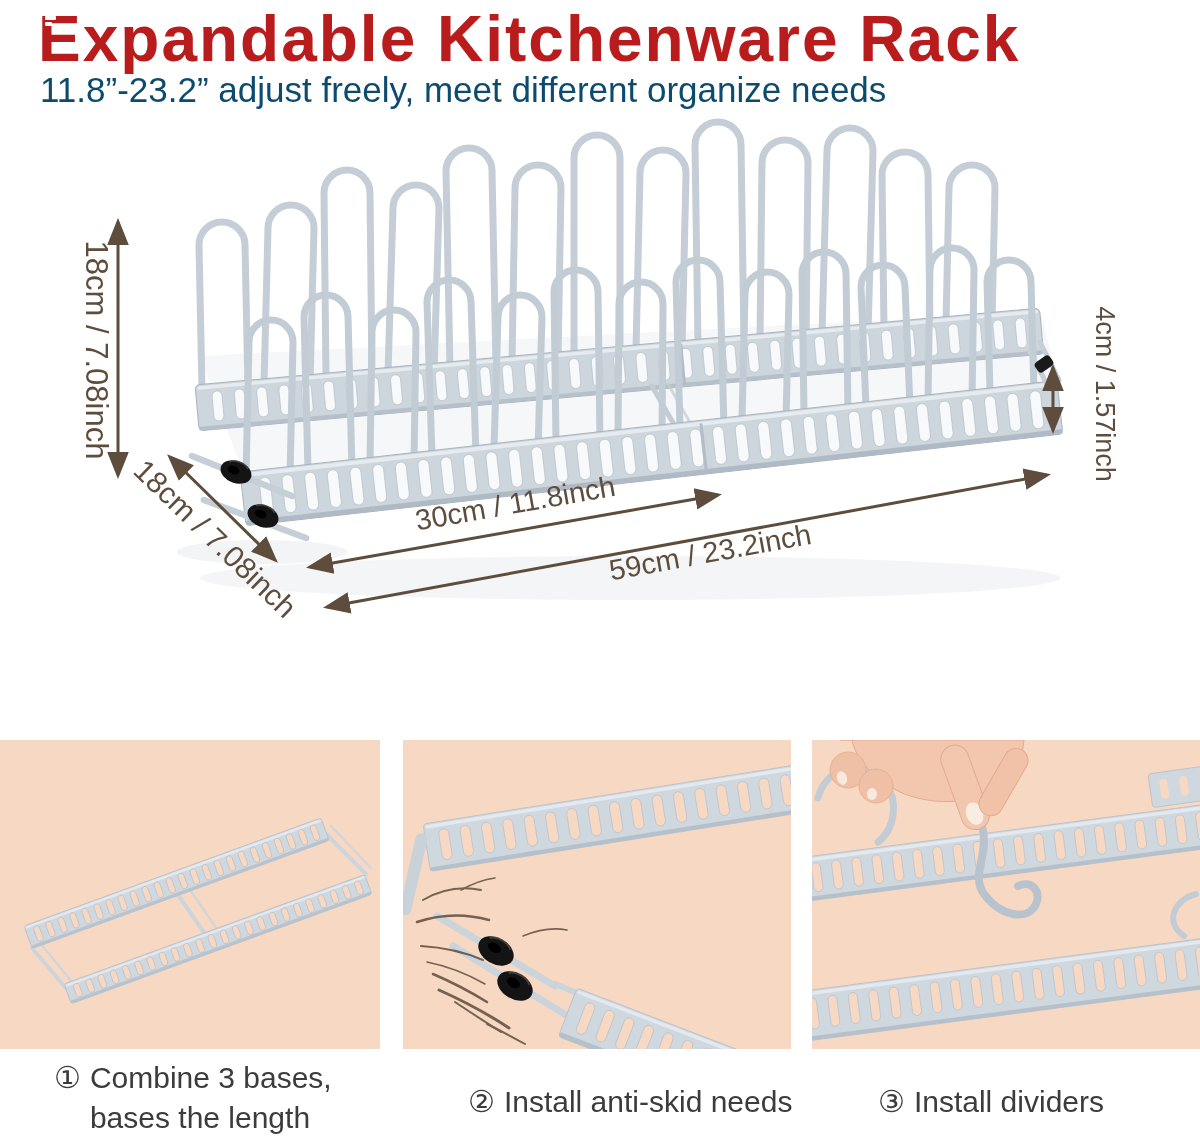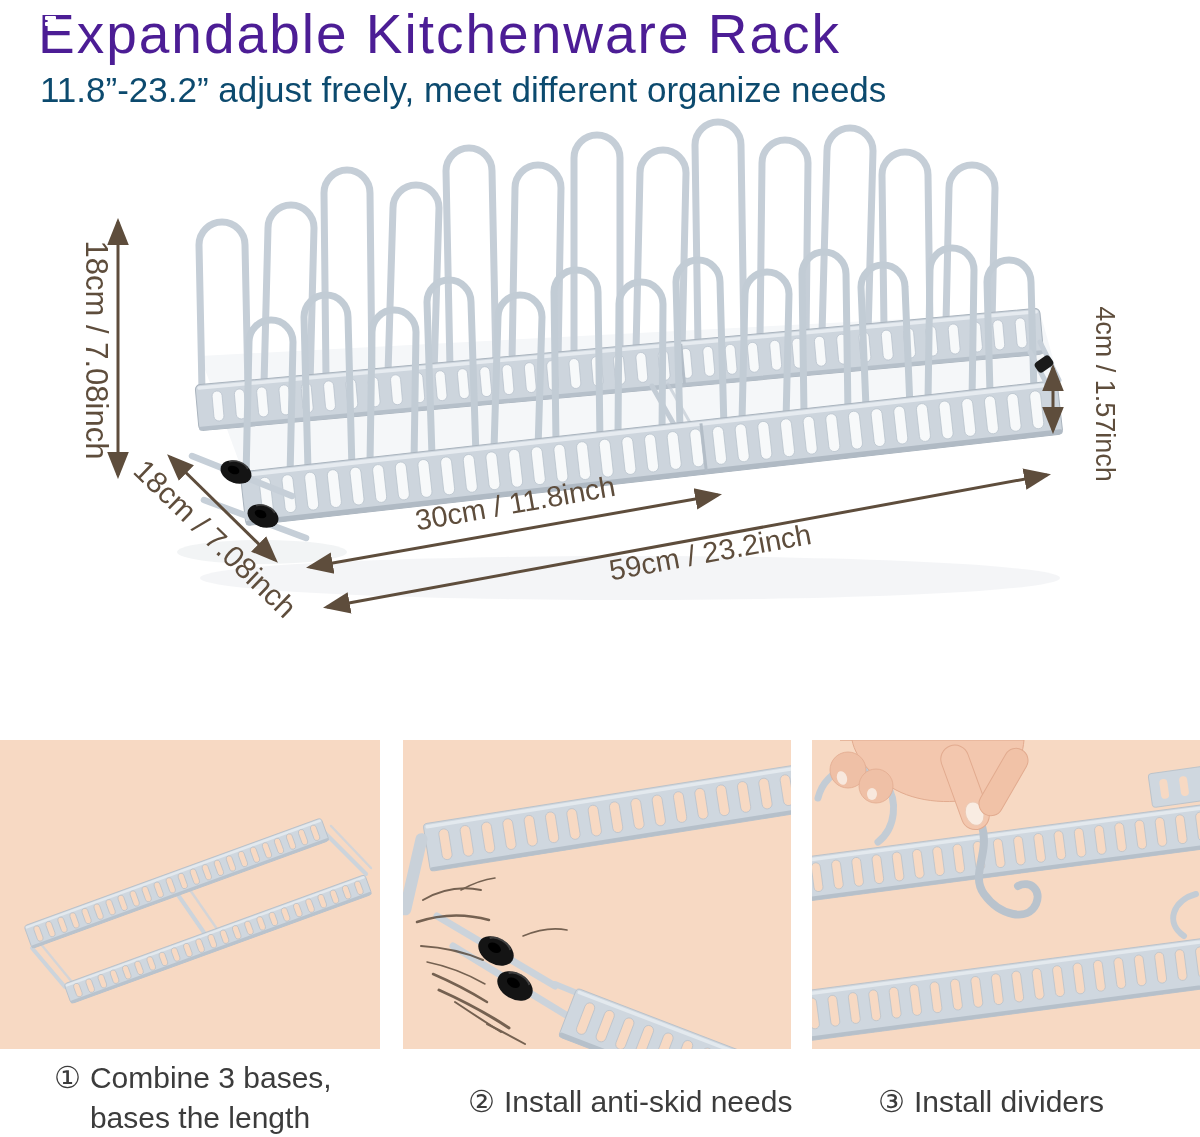--- a/index.html
+++ b/index.html
@@ -1,18 +1,18 @@
 <!DOCTYPE html>
 <html><head>
 <meta charset="utf-8">
 <style>
   html,body{margin:0;padding:0;background:#ffffff;}
   .page{position:relative;width:1200px;height:1137px;background:#ffffff;overflow:hidden;
         font-family:"Liberation Sans","DejaVu Sans",sans-serif;}
-  .title{position:absolute;left:38px;top:2px;font-size:55px;font-weight:normal;color:#4c1d95;
+  .title{position:absolute;left:38px;top:2px;font-size:64px;font-weight:bold;color:#b91c1c;
          letter-spacing:2px;white-space:nowrap;}
   .logo-mark{position:absolute;left:45px;top:9px;z-index:5;}
   .logo-mark div{background:#ffffff;height:4px;margin-bottom:2.5px;border-radius:1px;}
   .lm1{width:16px;} .lm2{width:11px;} .lm3{width:7px;}
   .subtitle{position:absolute;left:40px;top:70px;font-size:35px;color:#0c4a6e;white-space:nowrap;}
   .main-diagram{position:absolute;left:0;top:110px;width:1200px;height:545px;display:block;}
   .qi-title{position:absolute;left:40px;top:650px;font-size:57px;font-weight:bold;color:#0e0e0e;
             letter-spacing:1px;white-space:nowrap;}
   .panel{position:absolute;top:740px;height:309px;background:#f7d9c3;overflow:hidden;}
   .panel svg{display:block;}

